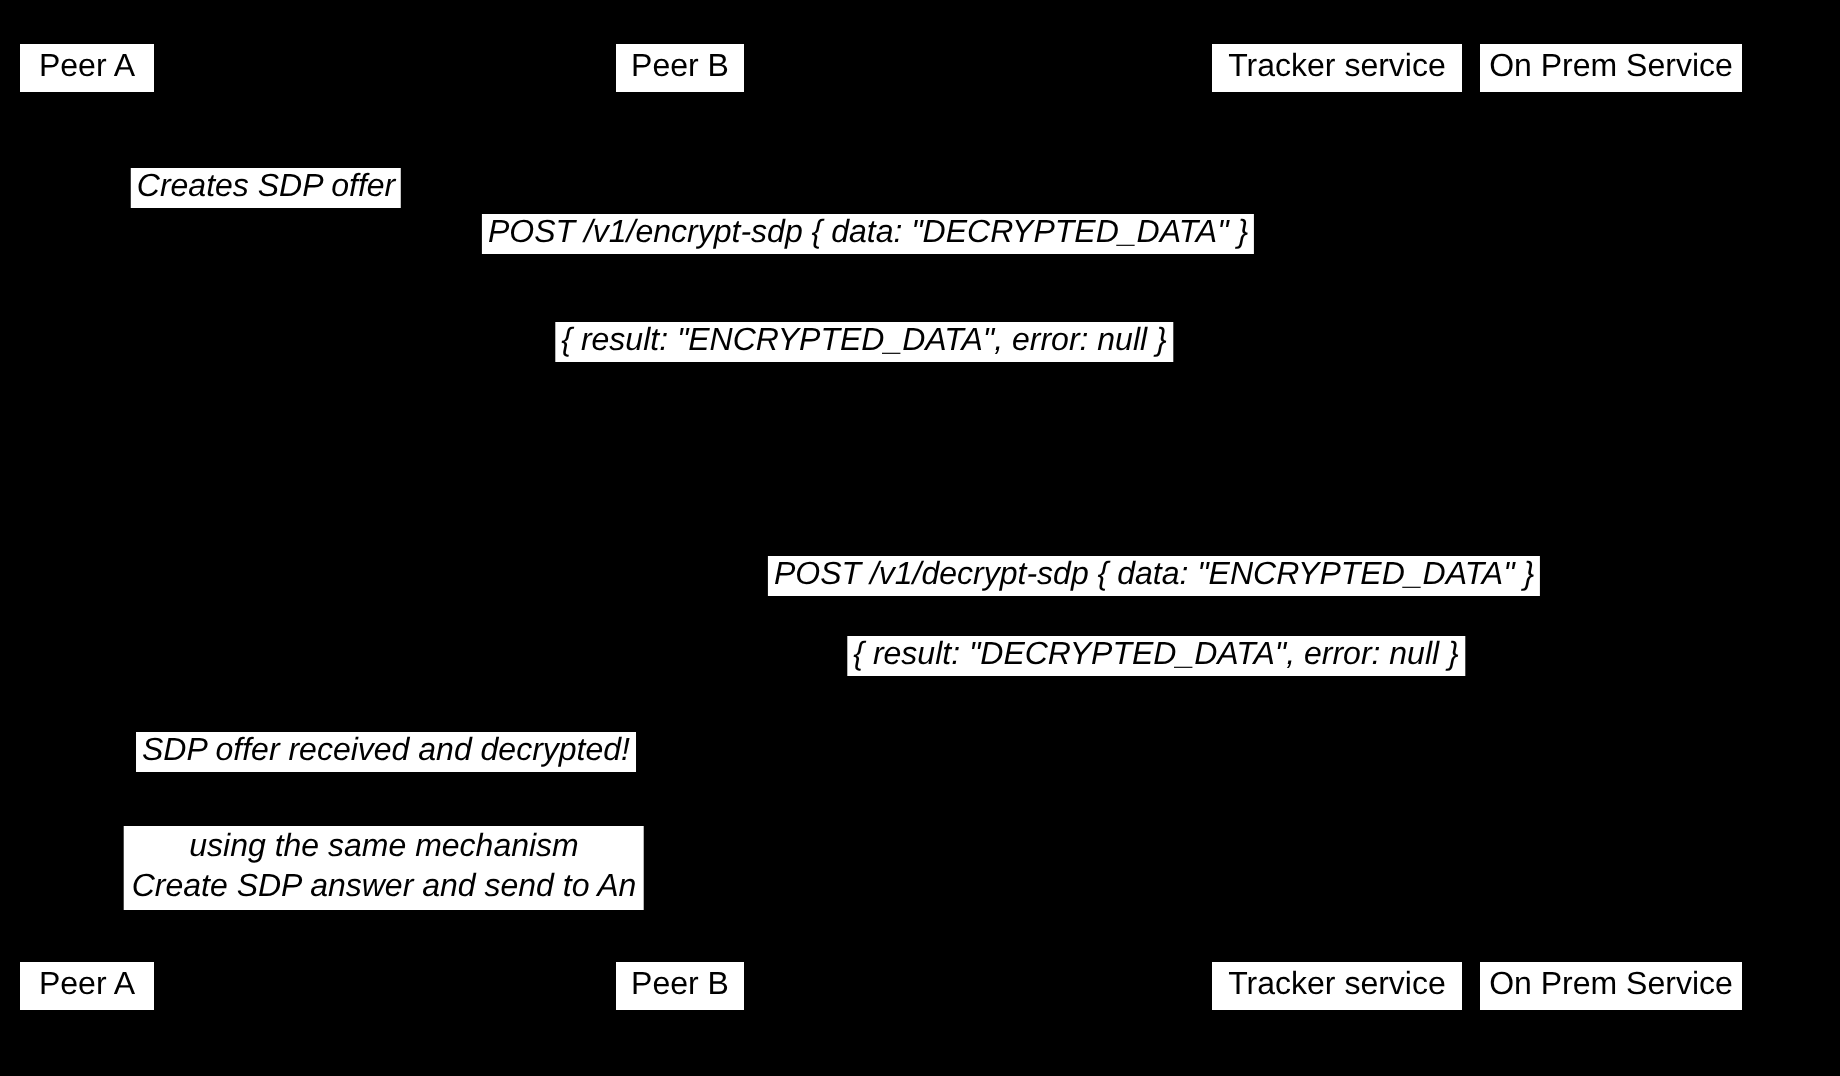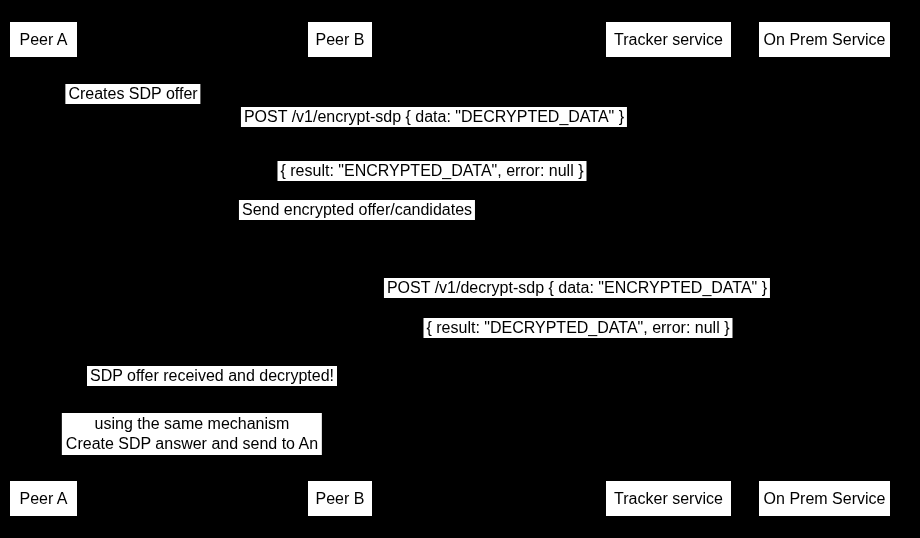--- a/index.html
+++ b/index.html
@@ -10,56 +10,57 @@
   .canvas {
     position: relative;
     width: 920px;
     height: 538px;
     background: #000000;
     font-family: "Liberation Sans", sans-serif;
     overflow: hidden;
   }
   .actor {
     position: absolute;
-    height: 35px;
+    height: 24px;
     background: #ffffff;
     color: #000000;
     display: flex;
     align-items: center;
     justify-content: center;
     font-size: 16px;
     white-space: nowrap;
     box-sizing: border-box;
   }
   .row-top    { top: 22px; }
   .row-bottom { top: 481px; }
   .actor-a { left: 10px;  width: 67px; }
   .actor-b { left: 308px; width: 64px; }
   .actor-t { left: 606px; width: 125px; text-align: right; }
-  .actor-o { left: 759px; width: 131px; }
+  .actor-o { left: 740px; width: 131px; }
 
   .msg {
     position: absolute;
     background: #ffffff;
     color: #000000;
     font-size: 16px;
     line-height: 20px;
     white-space: nowrap;
     transform: translateX(-50%);
     padding: 0 3px;
     text-align: center;
+    font-style: italic;
   }
   .m1 { left: 133px; top: 84px; }
   .m2 { left: 434px; top: 107px; }
   .m3 { left: 432px; top: 161px; }
   .m4 { left: 357px; top: 200px; }
   .m5 { left: 504px; top: 239px; }
   .m6 { left: 577px; top: 278px; }
   .m7 { left: 578px; top: 318px; }
-  .m8 { left: 212px; top: 366px; }
+  .m8 { left: 193px; top: 366px; }
   .m9 { left: 192px; top: 413px; padding: 1px 4px; }
   .msg-line { display: block; white-space: nowrap; }
 </style>
 </head>
 <body>
 
 <div class="canvas">
 
   <div class="actor row-top actor-a">
     <span>Peer A</span>
@@ -70,21 +71,20 @@
   <div class="actor row-top actor-t">
     <span>Tracker service</span>
   </div>
   <div class="actor row-top actor-o">
     <span>On Prem Service</span>
   </div>
 
   <div class="msg m1">Creates SDP offer</div>
   <div class="msg m2">POST /v1/encrypt-sdp { data: "DECRYPTED_DATA" }</div>
   <div class="msg m3">{ result: "ENCRYPTED_DATA", error: null }</div>
-  <div class="msg m4">Send encrypted offer/candidates</div>
   <div class="msg m6">POST /v1/decrypt-sdp { data: "ENCRYPTED_DATA" }</div>
   <div class="msg m7">{ result: "DECRYPTED_DATA", error: null }</div>
   <div class="msg m8">SDP offer received and decrypted!</div>
   <div class="msg m9">
     <span class="msg-line">using the same mechanism</span>
     <span class="msg-line">Create SDP answer and send to An</span>
   </div>
 
   <div class="actor row-bottom actor-a">
     <span>Peer A</span>

